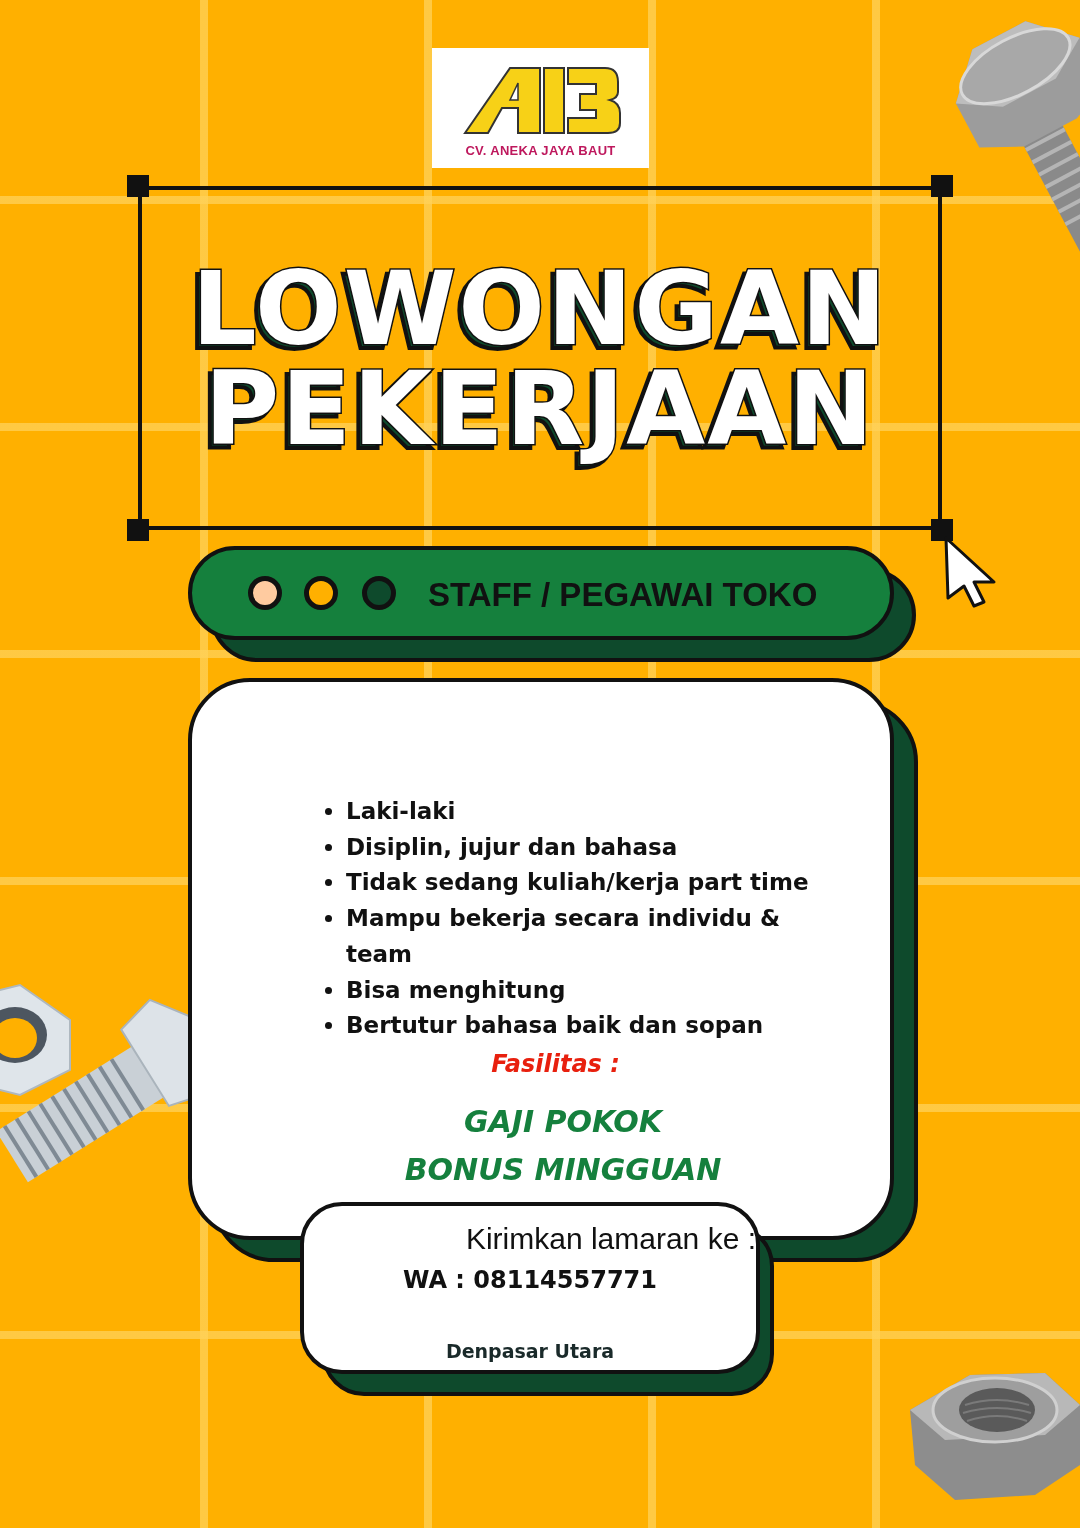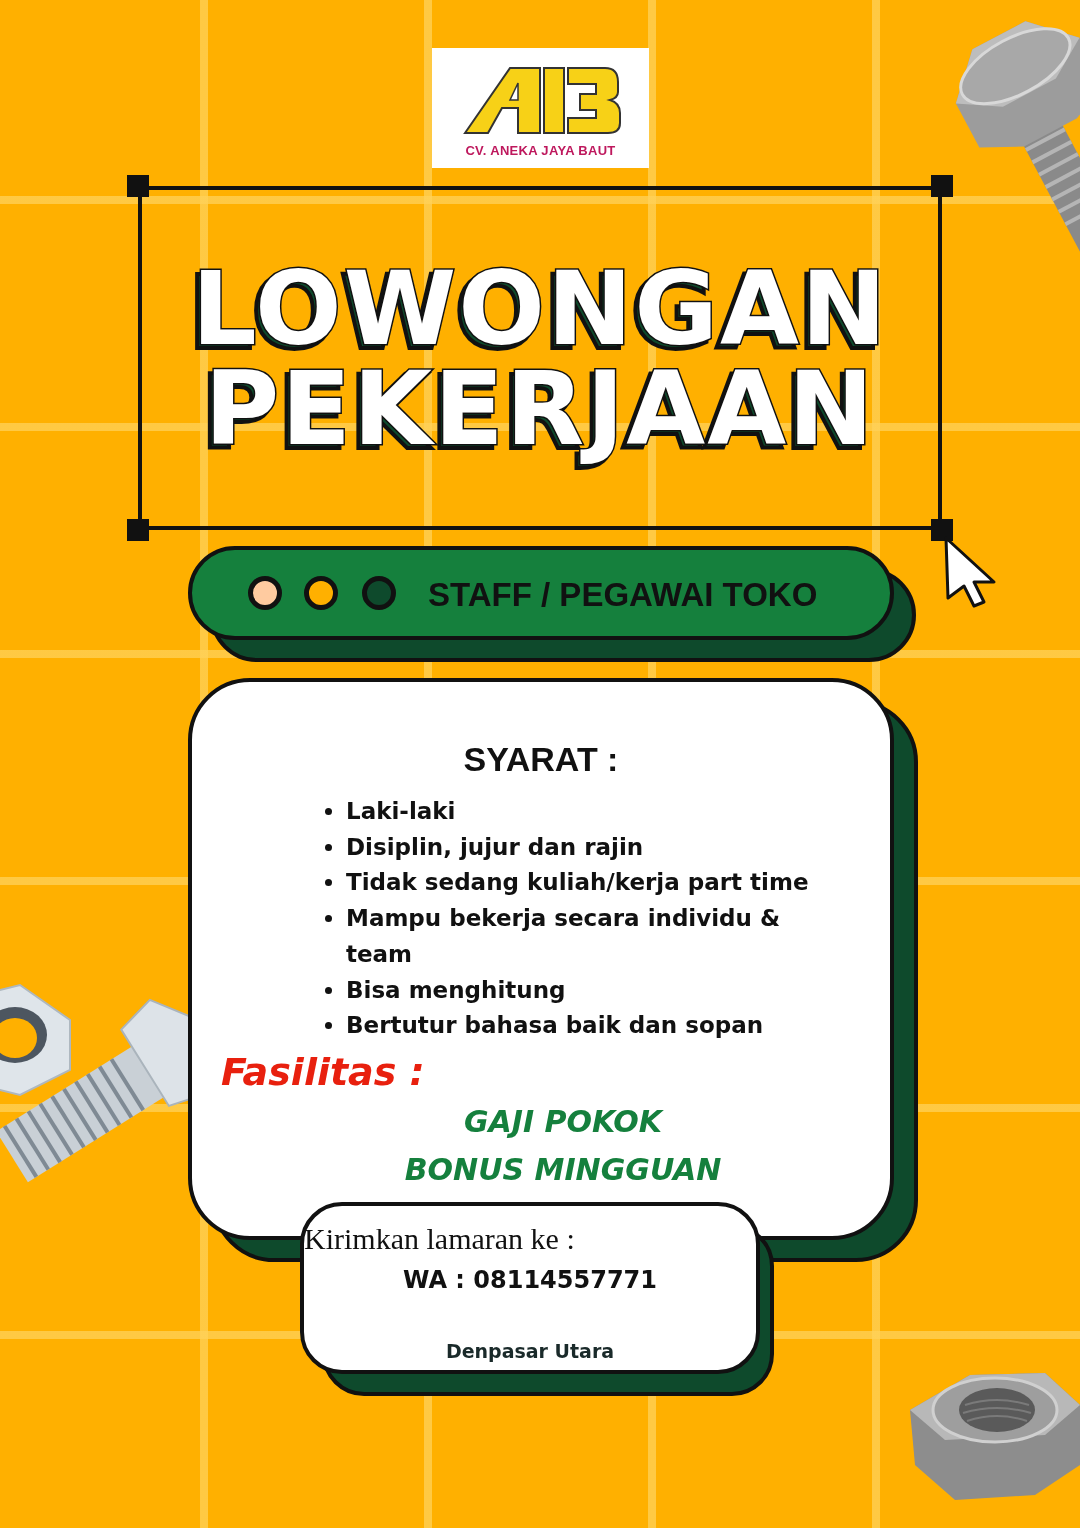--- a/index.html
+++ b/index.html
@@ -34,27 +34,27 @@
   .pill { left:188px; top:546px; width:706px; height:94px; background:#15803d; border:4px solid #111; border-radius:48px; box-sizing:border-box; }
   .dot { width:34px; height:34px; border-radius:50%; border:5px solid #111; box-sizing:border-box; top:26px; }
   .pill-label { left:236px; top:26px; font-family:"Liberation Sans", sans-serif; font-weight:bold; font-size:33px; color:#111; }
 
   
   .card-shadow { left:212px; top:700px; width:706px; height:562px; background:#0E4A2C; border:4px solid #111; border-radius:62px; box-sizing:border-box; }
   .card { left:188px; top:678px; width:706px; height:562px; background:#fff; border:4px solid #111; border-radius:62px; box-sizing:border-box; }
   .syarat { left:0; right:0; top:58px; text-align:center; font-family:"Liberation Sans", sans-serif; font-weight:bold; font-size:34px; color:#111; }
   .req-list { left:126px; top:112px; width:480px; margin:0; padding:0 0 0 28px; font-family:"DejaVu Sans", sans-serif; font-weight:bold; font-size:23px; line-height:35.7px; color:#111; }
   .req-list li { padding-left:0; }
-  .fas-title { left:0; right:0; top:368px; font-family:"DejaVu Sans", sans-serif; font-weight:bold; font-style:italic; font-size:38px; color:#E8200E;margin-left:29px; }
+  .fas-title { left:0; right:0; top:368px; text-align:center; font-family:"DejaVu Sans", sans-serif; font-weight:bold; font-style:italic; font-size:24px; color:#E8200E;margin-left:29px; }
   .fas-item { left:0; right:0; text-align:center; font-family:"DejaVu Sans", sans-serif; font-weight:bold; font-style:italic; font-size:30px; color:#15803d;margin-left:44px; }
 
   
   .contact-shadow { left:322px; top:1224px; width:452px; height:172px; background:#0E4A2C; border:4px solid #111; border-radius:42px; box-sizing:border-box; }
   .contact { left:300px; top:1202px; width:460px; height:172px; background:#fff; border:4px solid #111; border-radius:42px; box-sizing:border-box; }
-  .c-head { left:0; right:0; top:16px; text-align:left; font-family:Liberation Serif, serif; font-size:30px; color:#111; }
+  .c-head { left:0; right:0; top:16px; text-align:right; font-family:Liberation Sans, sans-serif; font-size:30px; color:#111; }
   .c-wa { left:0; right:0; top:60px; text-align:center; font-family:"DejaVu Sans", sans-serif; font-weight:bold; font-size:24px; color:#111; }
   .c-addr { left:0; right:0; text-align:center; font-family:"DejaVu Sans", sans-serif; font-weight:bold; font-size:19px; color:#1a2a2a; }
 </style>
 </head>
 <body>
 
 <div class="abs" style="left:930px; top:20px; width:150px; height:270px;">
   <svg width="150" height="270" viewBox="0 0 150 270">
     <g transform="rotate(-28 75 80)">
       <rect x="70" y="80" width="44" height="200" fill="#8a8a8a"></rect>
@@ -145,24 +145,23 @@
 <div class="abs pill-shadow"></div>
 <div class="abs pill">
   <div class="abs dot" style="left:56px; background:#FFCBA0;"></div>
   <div class="abs dot" style="left:112px; background:#FFB000;"></div>
   <div class="abs dot" style="left:170px; background:#0E4A2C;"></div>
   <div class="abs pill-label">STAFF / PEGAWAI TOKO</div>
 </div>
 
 <div class="abs card-shadow"></div>
 <div class="abs card">
-  <div class="abs syarat">SYARAT :</div>
   <ul class="abs req-list">
     <li>Laki-laki</li>
-    <li>Disiplin, jujur dan rajin</li>
+    <li>Disiplin, jujur dan bahasa</li>
     <li>Tidak sedang kuliah/kerja part time</li>
     <li>Mampu bekerja secara individu &amp; team</li>
     <li>Bisa menghitung</li>
     <li>Bertutur bahasa baik dan sopan</li>
   </ul>
   <div class="abs fas-title">Fasilitas :</div>
   <div class="abs fas-item" style="top:422px;">GAJI POKOK</div>
   <div class="abs fas-item" style="top:470px;">BONUS MINGGUAN</div>
 </div>
 

